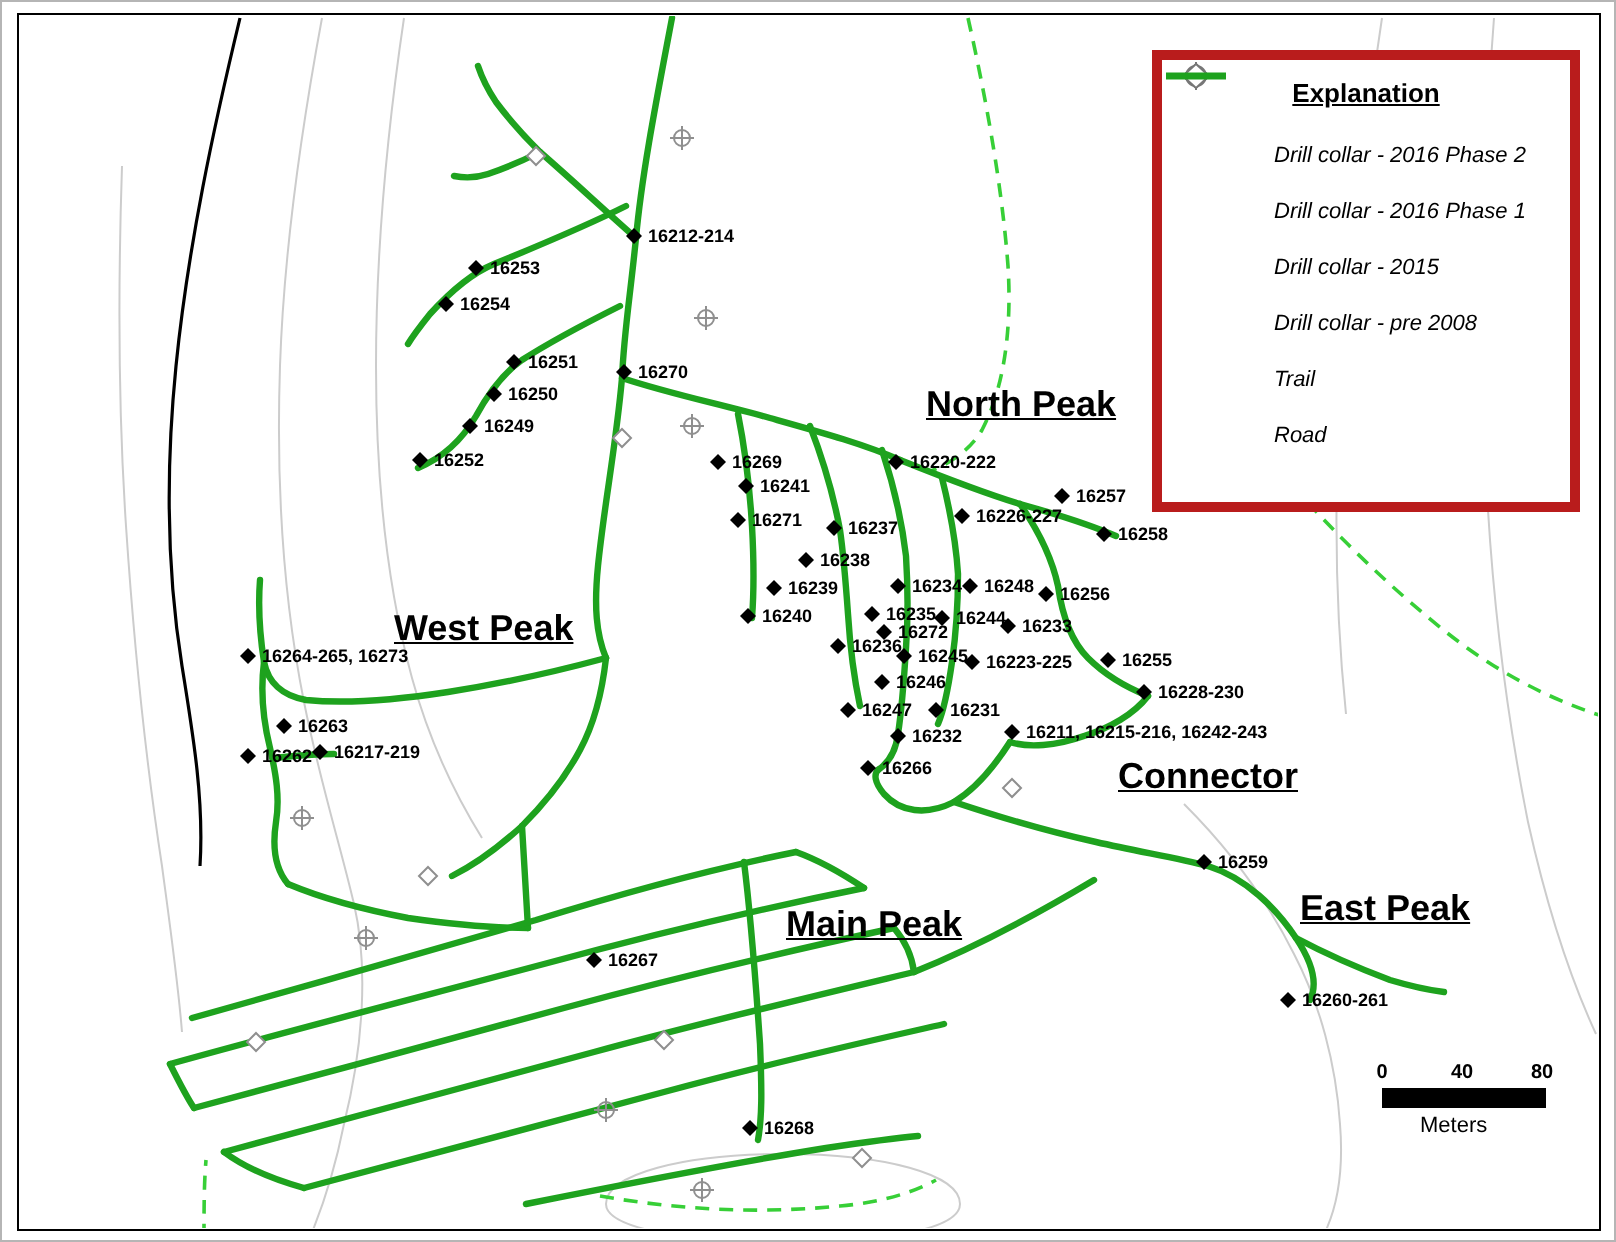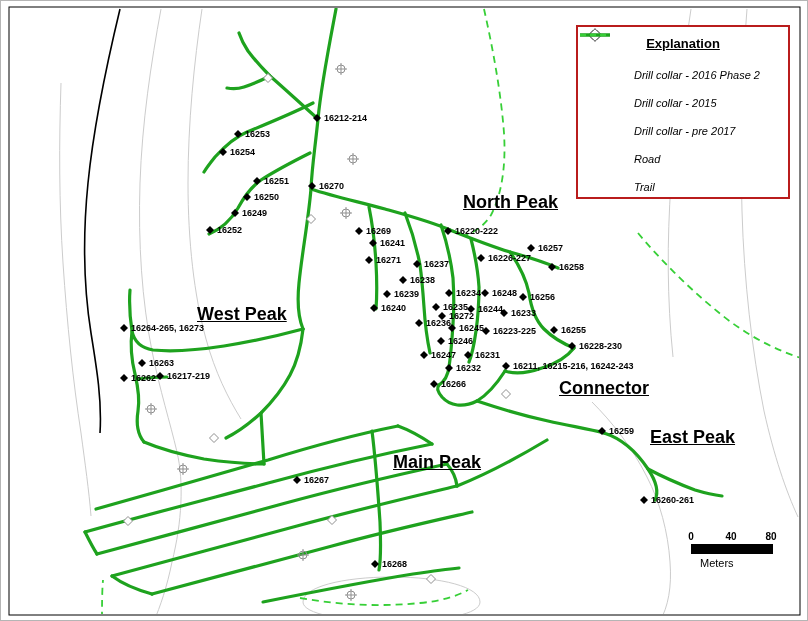--- a/index.html
+++ b/index.html
@@ -8,35 +8,35 @@
     border:1px solid #b5b5b5;box-sizing:border-box;overflow:hidden;
     font-family:"Liberation Sans",sans-serif;
   }
   svg{position:absolute;left:0;top:0;}
   .collar-label{font-family:"Liberation Sans",sans-serif;font-size:9px;font-weight:bold;fill:#000;}
   .peak-label{
     position:absolute;font-size:18px;font-weight:bold;color:#000;
     text-decoration:underline;white-space:nowrap;z-index:4;
   }
   .legend{
-    position:absolute;left:575px;top:24px;width:214px;height:174px;
-    background:#ffffff;border:2px solid #b91c1c;z-index:5;box-sizing:border-box;
+    position:absolute;left:575px;top:24px;width:214px;height:231px;
+    background:#ffffff;border:5px solid #b91c1c;z-index:5;box-sizing:border-box;
   }
   .legend-title{
     text-align:center;font-size:13px;font-weight:bold;text-decoration:underline;
     margin-top:9px;margin-bottom:10px;color:#000;
   }
   .legend-row{display:flex;align-items:center;height:28px;padding-left:12px;}
   .legend-sym{width:44px;display:flex;justify-content:center;align-items:center;}
   .legend-label{font-size:11px;color:#000;font-style:italic;}
   .scalebar{position:absolute;left:690px;top:530px;width:86px;z-index:5;}
   .scale-ticks{position:relative;height:12px;font-size:10px;font-weight:bold;color:#000;}
   .scale-ticks span{position:absolute;transform:translateX(-50%);}
   .scale-rect{width:80px;height:8px;background:#000;border:1px solid #000;margin-top:1px;}
-  .scale-unit{font-size:11px;color:#000;margin-top:3px;margin-left:9px;}
+  .scale-unit{font-size:11px;color:#000;margin-top:3px;margin-left:19px;}
 </style>
 </head>
 <body>
 
 <div class="stage">
 
   <svg id="map-svg" width="808" height="621" viewBox="0 0 808 621">
     <defs>
       <clipPath id="mapclip">
           <rect x="9" y="7" width="789" height="606"></rect>
@@ -339,66 +339,74 @@
           </g>
         </g>
     </g>
   </svg>
 
   <div id="peak-labels">
       <div class="peak-label" style="left: 462px; top: 191px;">North Peak</div>
       <div class="peak-label" style="left: 196px; top: 303px;">West Peak</div>
       <div class="peak-label" style="left: 558px; top: 377px; text-align: center;">Connector</div>
       <div class="peak-label" style="left: 392px; top: 451px; text-align: right;">Main Peak</div>
-      <div class="peak-label" style="left: 649px; top: 426px;">East Peak</div>
+      <div class="peak-label" style="left: 649px; top: 443px;">East Peak</div>
     </div>
 
   <div class="legend">
     <div class="legend-title">Explanation</div>
     <div id="legend-items">
         <div class="legend-row">
           <span class="legend-sym">
             <svg width="34" height="16">
               <path d="M17 2 L23.5 8 L17 14 L10.5 8 Z" fill="#000"></path>
             </svg>
           </span>
           <span class="legend-label">Drill collar - 2016 Phase 2</span>
         </div>
         <div class="legend-row">
           <span class="legend-sym">
             <svg width="34" height="16">
+              <path d="M17 2 L23.5 8 L17 14 L10.5 8 Z" fill="url(#hatch)" stroke="#777" stroke-width="1"></path>
+            </svg>
+          </span>
+          <span class="legend-label">Drill collar - 2016 Phase 1</span>
+        </div>
+        <div class="legend-row">
+          <span class="legend-sym">
+            <svg width="34" height="16">
               <circle cx="17" cy="8" r="5" fill="none" stroke="#777" stroke-width="1"></circle>
               <path d="M10 8 H24 M17 1 V15" stroke="#777" stroke-width="1" fill="none"></path>
             </svg>
           </span>
           <span class="legend-label">Drill collar - 2015</span>
         </div>
         <div class="legend-row">
           <span class="legend-sym">
             <svg width="34" height="16">
               <path d="M17 2 L23.5 8 L17 14 L10.5 8 Z" fill="#fff" stroke="#777" stroke-width="1"></path>
             </svg>
           </span>
-          <span class="legend-label">Drill collar - pre 2017</span>
+          <span class="legend-label">Drill collar - pre 2008</span>
+        </div>
+        <div class="legend-row">
+          <span class="legend-sym">
+            <svg width="34" height="16">
+              <line x1="2" y1="8" x2="32" y2="8" stroke="#37cf37" stroke-width="1.8" stroke-dasharray="6,4"></line>
+            </svg>
+          </span>
+          <span class="legend-label">Trail</span>
         </div>
         <div class="legend-row">
           <span class="legend-sym">
             <svg width="34" height="16">
               <line x1="2" y1="8" x2="32" y2="8" stroke="#1ea21e" stroke-width="3.5"></line>
             </svg>
           </span>
           <span class="legend-label">Road</span>
-        </div>
-        <div class="legend-row">
-          <span class="legend-sym">
-            <svg width="34" height="16">
-              <line x1="2" y1="8" x2="32" y2="8" stroke="#37cf37" stroke-width="1.8" stroke-dasharray="6,4"></line>
-            </svg>
-          </span>
-          <span class="legend-label">Trail</span>
         </div>
       </div>
   </div>
 
   <div class="scalebar">
     <div class="scale-ticks" id="scale-ticks">
         <span style="left: 0px;">0</span>
         <span style="left: 40px;">40</span>
         <span style="left: 80px;">80</span>
       </div>

